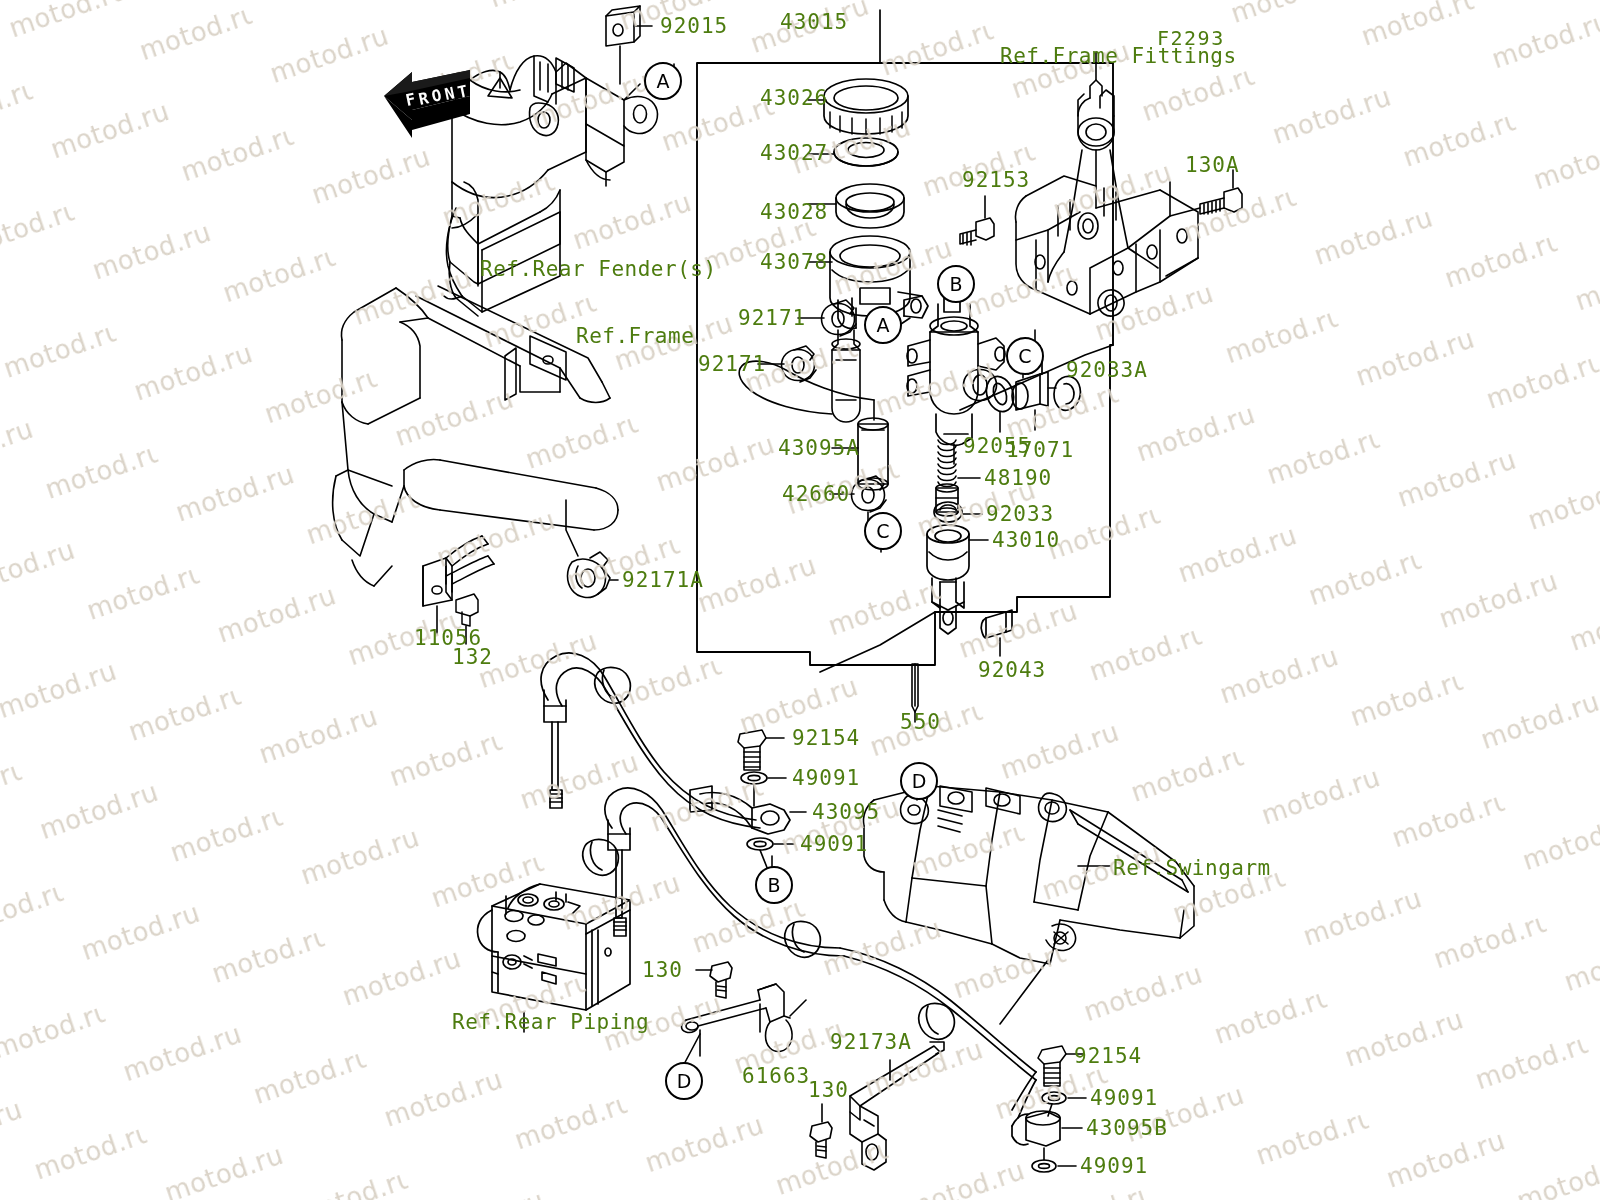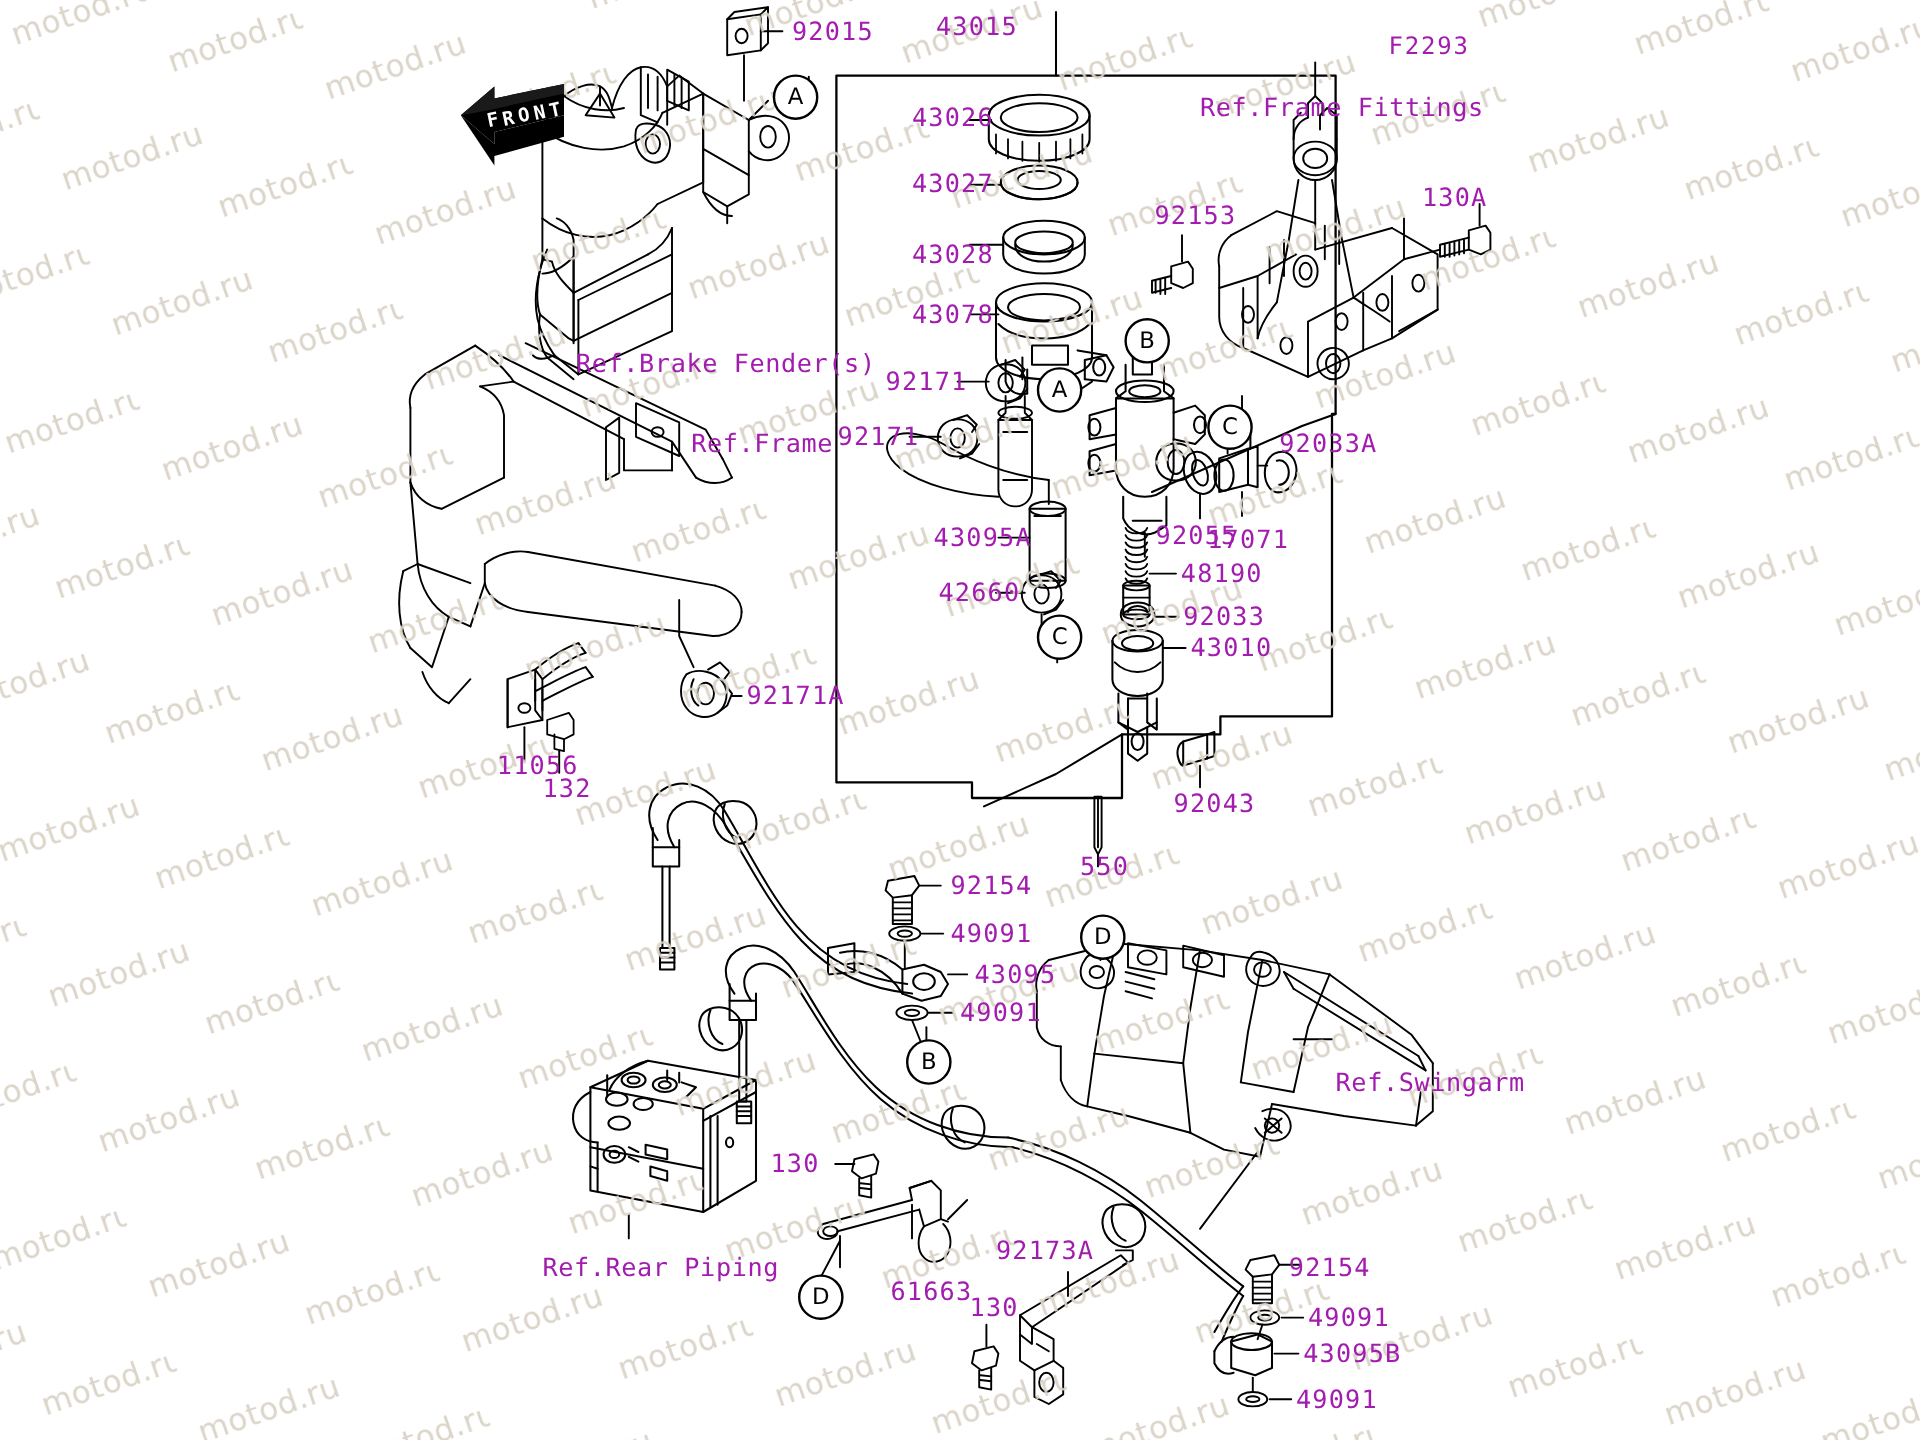--- a/index.html
+++ b/index.html
@@ -31,26 +31,26 @@
     opacity:.95;
     letter-spacing:.5px;
   }
 
   
   .lbl{
     position:absolute;
     font-family:"DejaVu Sans Mono","Liberation Mono",monospace;
     font-size:21px;
     letter-spacing:1px;
-    color:#a21caf;
+    color:#4d7c0f;
     white-space:nowrap;
     z-index:8;
     line-height:1;
   }
-  .lbl.ref{font-size:21px;letter-spacing:.5px;margin-top:34px;}
+  .lbl.ref{font-size:21px;letter-spacing:.5px;}
   .lbl.code{font-size:20px;letter-spacing:1.5px;}
 
   .balloon{
     position:absolute;
     width:34px;height:34px;
     border:2.2px solid #000;
     border-radius:50%;
     background:#fff;
     z-index:9;
     font-family:"DejaVu Sans","Liberation Sans",sans-serif;
@@ -745,21 +745,21 @@
 
   <div class="lbl" style="left:778px;top:438px">43095A</div>
   <div class="lbl" style="left:984px;top:468px">48190</div>
   <div class="lbl" style="left:782px;top:484px">42660</div>
   <div class="lbl" style="left:986px;top:504px">92033</div>
   <div class="lbl" style="left:992px;top:530px">43010</div>
   <div class="lbl" style="left:978px;top:660px">92043</div>
   <div class="lbl" style="left:900px;top:712px">550</div>
 
   <div class="lbl ref" style="left:576px;top:326px">Ref.Frame</div>
-  <div class="lbl ref" style="left:480px;top:259px">Ref.Brake Fender(s)</div>
+  <div class="lbl ref" style="left:480px;top:259px">Ref.Rear Fender(s)</div>
   <div class="lbl" style="left:622px;top:570px">92171A</div>
   <div class="lbl" style="left:414px;top:628px">11056</div>
   <div class="lbl" style="left:452px;top:647px">132</div>
 
   <div class="lbl" style="left:792px;top:728px">92154</div>
   <div class="lbl" style="left:792px;top:768px">49091</div>
   <div class="lbl" style="left:812px;top:802px">43095</div>
   <div class="lbl" style="left:800px;top:834px">49091</div>
 
   <div class="lbl ref" style="left:452px;top:1012px">Ref.Rear Piping</div>

